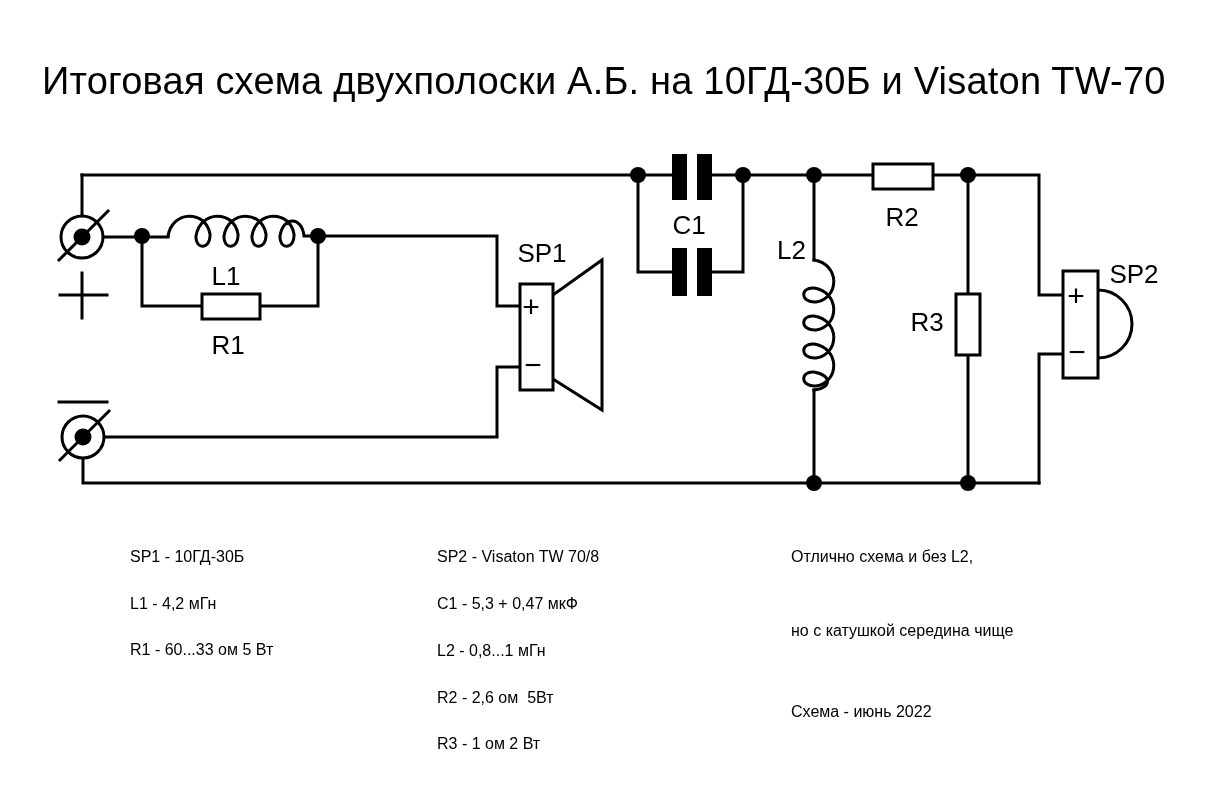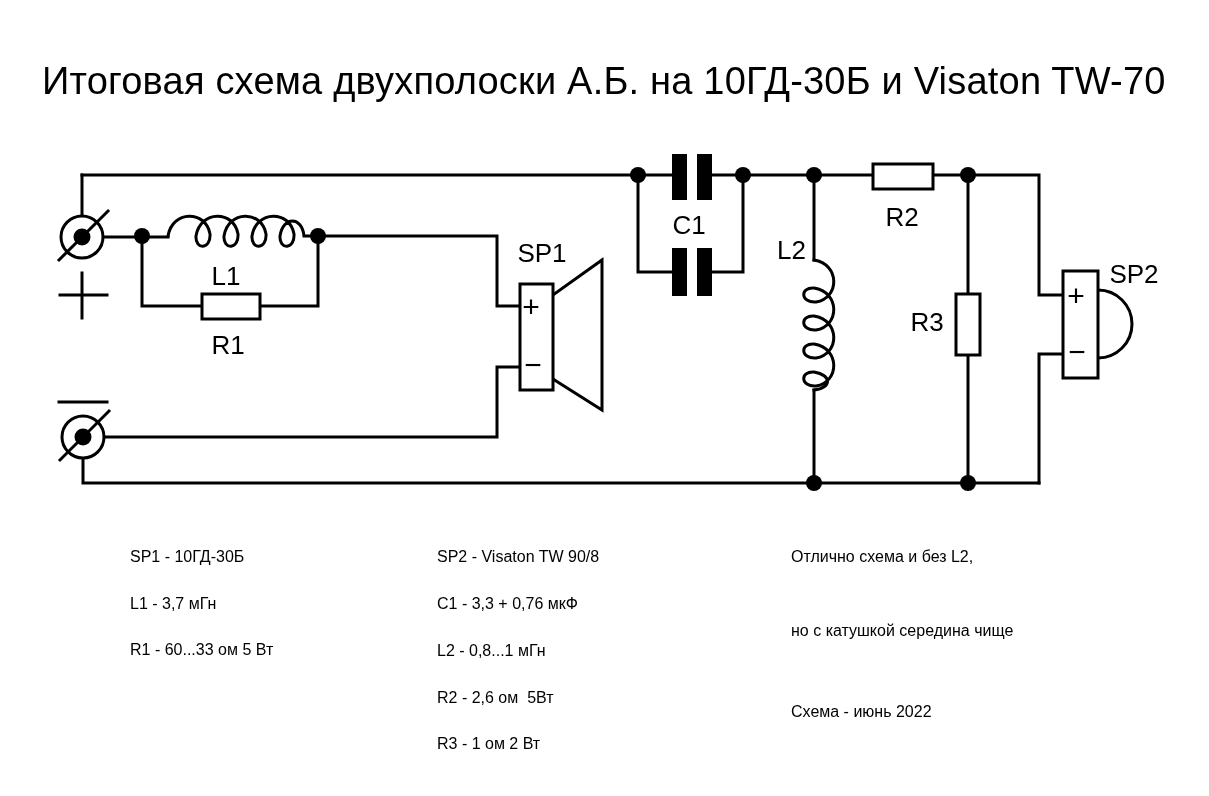--- a/index.html
+++ b/index.html
@@ -129,27 +129,27 @@
       <text class="comp-label" x="689" y="222" text-anchor="middle">C1</text>
       <text class="comp-label" x="806" y="247" text-anchor="end">L2</text>
       <text class="comp-label" x="902" y="214" text-anchor="middle">R2</text>
       <text class="comp-label" x="927" y="319" text-anchor="middle">R3</text>
       <text class="comp-label" x="1134" y="271" text-anchor="middle">SP2</text>
     </g>
   </svg>
 
   <div>
     <div class="legend-line" style="left:130px;top:536px">SP1 - 10ГД-30Б</div>
-    <div class="legend-line" style="left:130px;top:583px">L1 - 3,7 мГн</div>
+    <div class="legend-line" style="left:130px;top:583px">L1 - 4,2 мГн</div>
     <div class="legend-line" style="left:130px;top:629px">R1 - 60...33 ом 5 Вт</div>
   </div>
 
   <div>
-    <div class="legend-line" style="left:437px;top:536px">SP2 - Visaton TW 90/8</div>
-    <div class="legend-line" style="left:437px;top:583px">C1 - 3,3 + 0,76 мкФ</div>
+    <div class="legend-line" style="left:437px;top:536px">SP2 - Visaton TW 70/8</div>
+    <div class="legend-line" style="left:437px;top:583px">C1 - 5,3 + 0,47 мкФ</div>
     <div class="legend-line" style="left:437px;top:630px">L2 - 0,8...1 мГн</div>
     <div class="legend-line" style="left:437px;top:677px">R2 - 2,6 ом  5Вт</div>
     <div class="legend-line" style="left:437px;top:723px">R3 - 1 ом 2 Вт</div>
   </div>
 
   <div>
     <div class="legend-line" style="left:791px;top:536px">Отлично схема и без L2,</div>
     <div class="legend-line" style="left:791px;top:610px">но с катушкой середина чище</div>
     <div class="legend-line" style="left:791px;top:691px">Схема - июнь 2022</div>
   </div>

